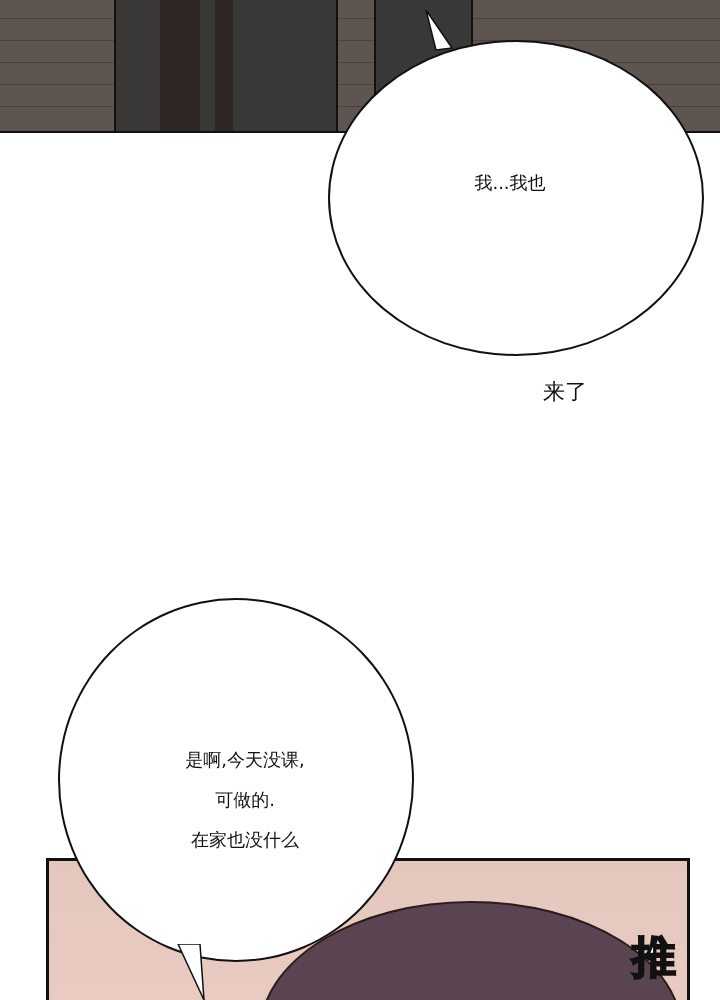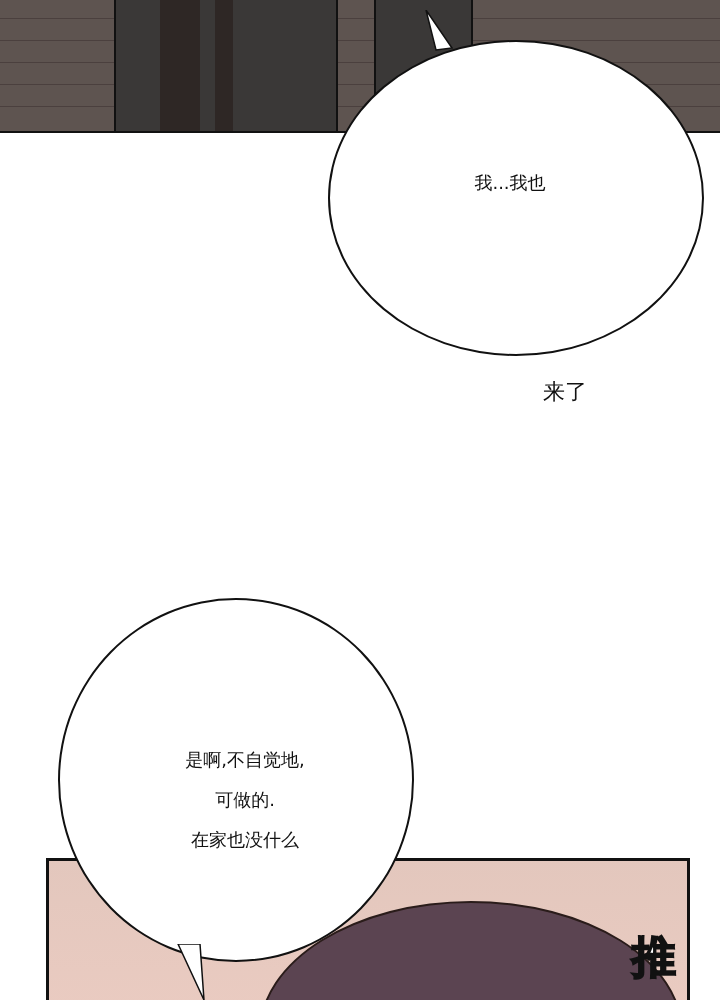--- a/index.html
+++ b/index.html
@@ -42,18 +42,18 @@
 
 <div class="panel-bottom">
   <div class="hair"></div>
 </div>
 
 <div class="bubble" style="left:58px; top:598px; width:352px; height:360px;"></div>
 <svg style="position:absolute;left:176px;top:944px" width="30" height="56">
   <polygon points="2,0 28,56 24,0" fill="#fff" stroke="#111" stroke-width="1.5"></polygon>
 </svg>
 <div class="bubble-text" style="left:120px; top:740px; width:250px;">
-  <div>是啊,不自觉地,</div>
+  <div>是啊,今天没课,</div>
   <div>可做的.</div>
   <div>在家也没什么</div>
 </div>
 
 <div class="sfx-push">推</div>
 
 </body></html>

